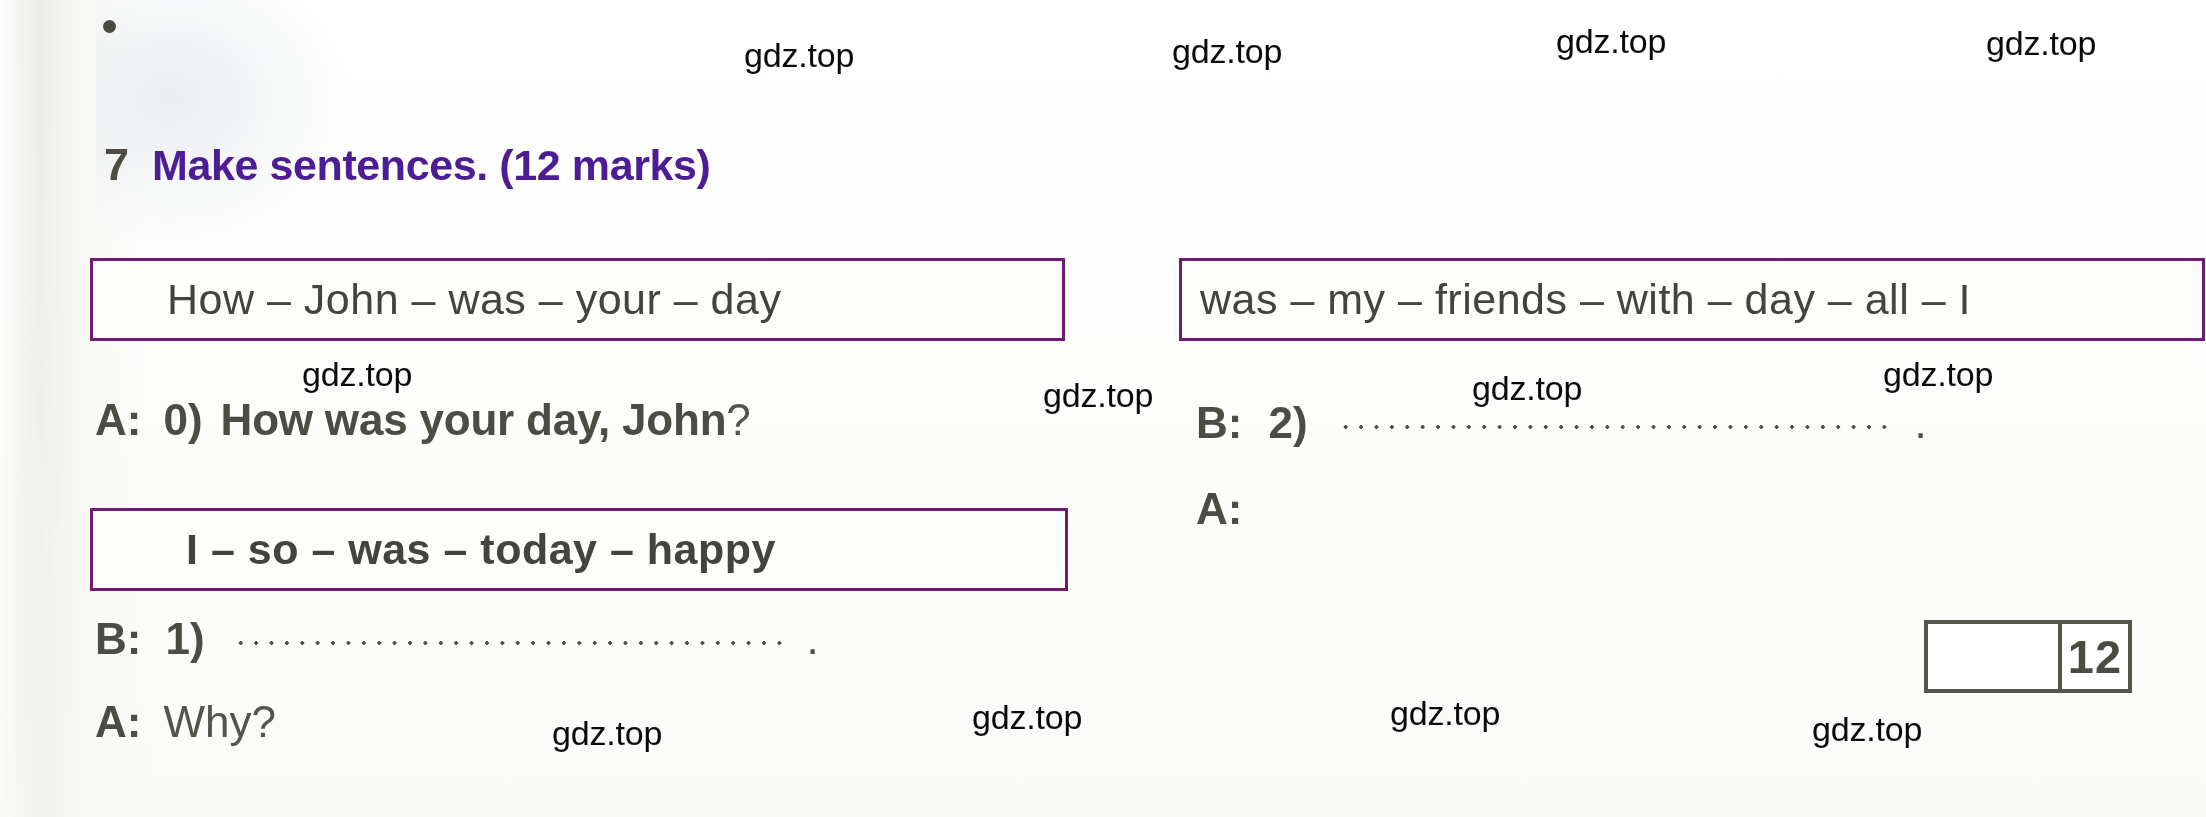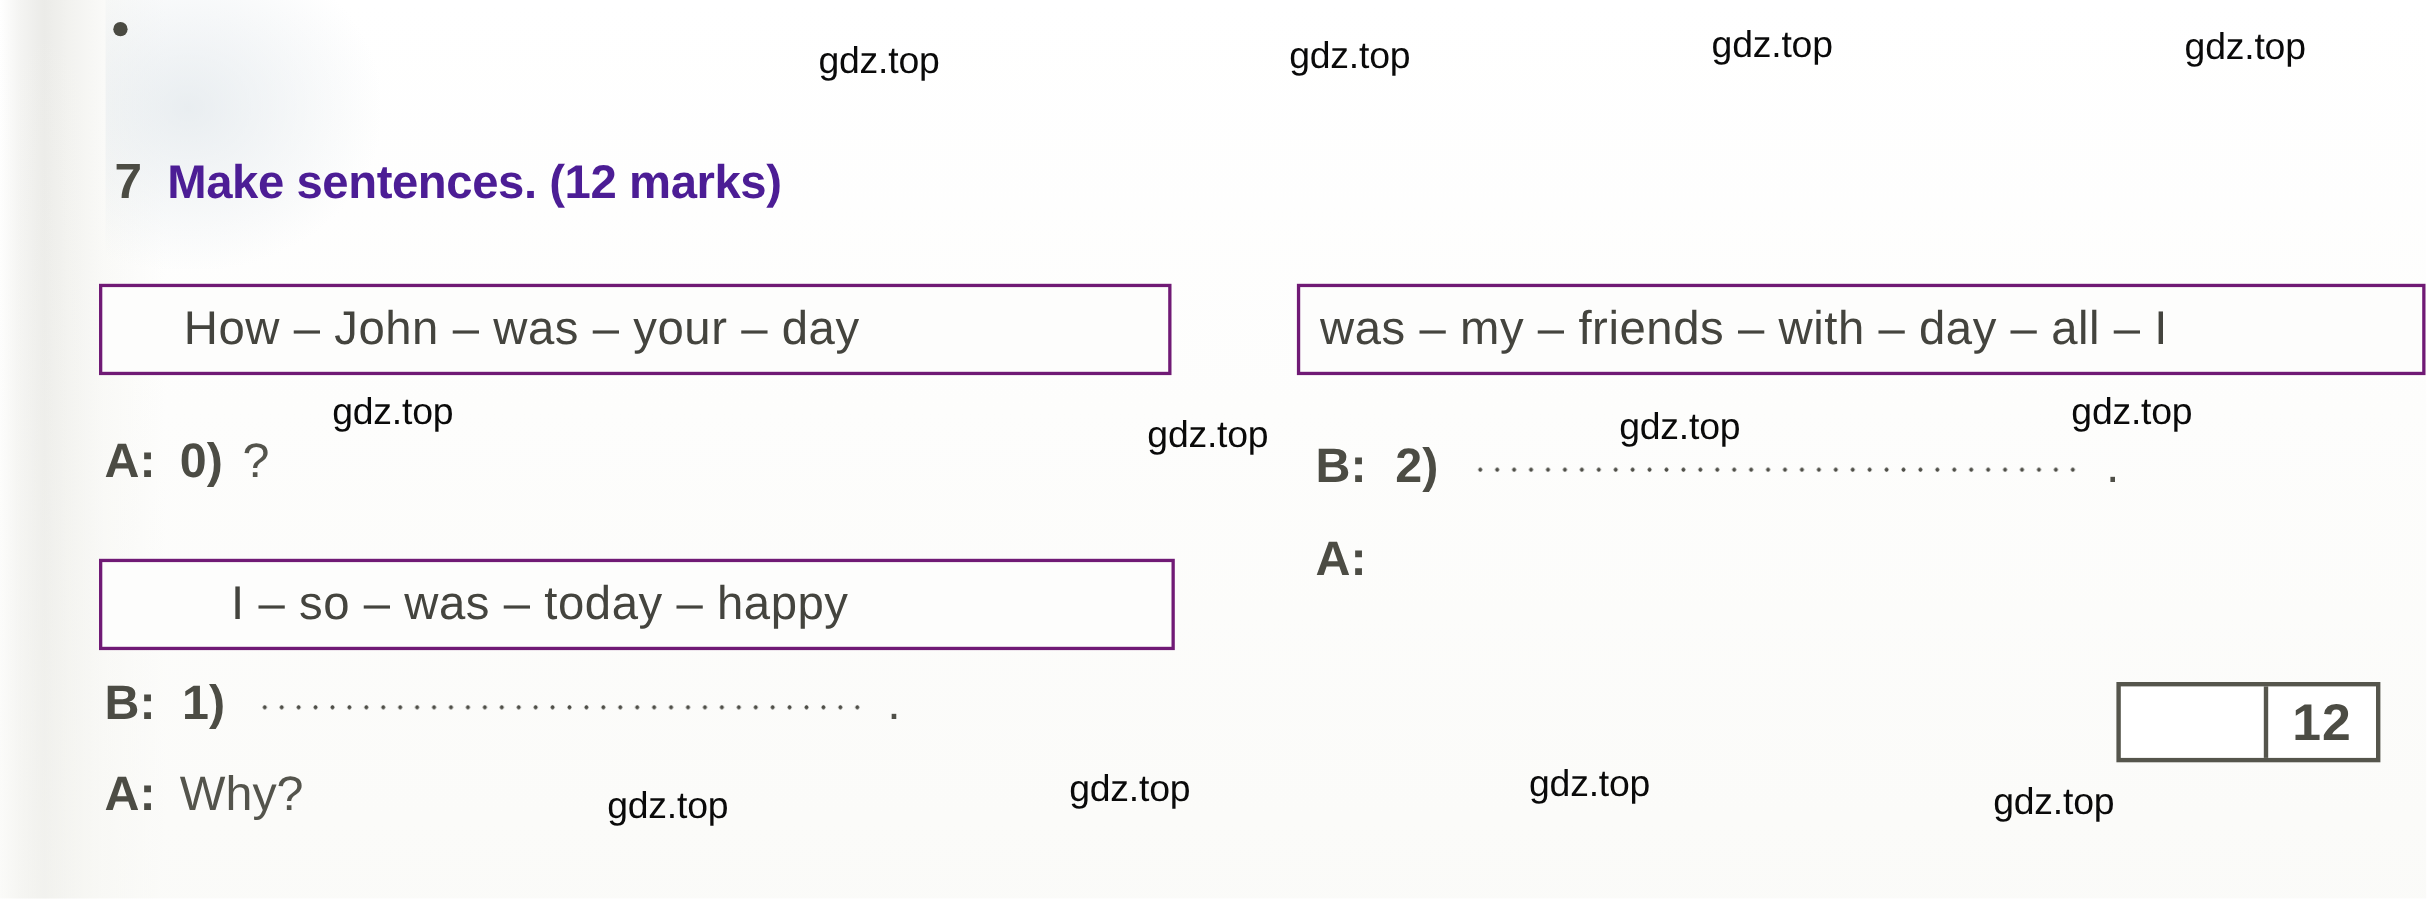--- a/index.html
+++ b/index.html
@@ -118,21 +118,21 @@
     letter-spacing: 0.5px;
     white-space: nowrap;
   }
   #word-box-1 { left: 90px;  top: 258px; width: 975px; height: 83px; }
   #word-box-1 .wb-text { padding-left: 74px; }
 
   #word-box-2 { left: 1179px; top: 258px; width: 1026px; height: 83px; }
   #word-box-2 .wb-text { padding-left: 18px; }
 
   #word-box-3 { left: 90px;  top: 508px; width: 978px; height: 83px; }
-  #word-box-3 .wb-text { padding-left: 117px; }
+  #word-box-3 .wb-text { padding-left: 93px; font-weight: bold; }
 
   
   .dlg {
     position: absolute;
     display: flex;
     align-items: baseline;
     white-space: nowrap;
   }
   .spk {
     font-size: 44px;
@@ -209,21 +209,21 @@
     color: #4f4f48;
     line-height: 1;
     margin-left: 22px;
   }
 
   
   #score-box {
     position: absolute;
     left: 1924px;
     top: 620px;
-    width: 240px;
+    width: 208px;
     height: 73px;
     border: 4px solid #55554c;
     box-sizing: border-box;
     display: flex;
     background: #ffffff;
   }
   #score-blank {
     flex: 0 0 130px;
     border-right: 4px solid #55554c;
   }
@@ -274,20 +274,21 @@
     <span class="wb-text">was – my – friends – with – day – all – I</span>
   </div>
 
   <div class="word-box" id="word-box-3">
     <span class="wb-text">I – so – was – today – happy</span>
   </div>
 
   <div class="dlg" id="dlg-a0">
     <span class="spk">A:</span>
     <span class="idx">0)</span>
+    <span class="ans-bold">How was your day, John</span>
     <span class="qmark">?</span>
   </div>
 
   <div class="dlg" id="dlg-b2">
     <span class="spk">B:</span>
     <span class="idx">2)</span>
     <span class="dotline" id="dotline-2"></span>
     <span class="endperiod">.</span>
   </div>
 

